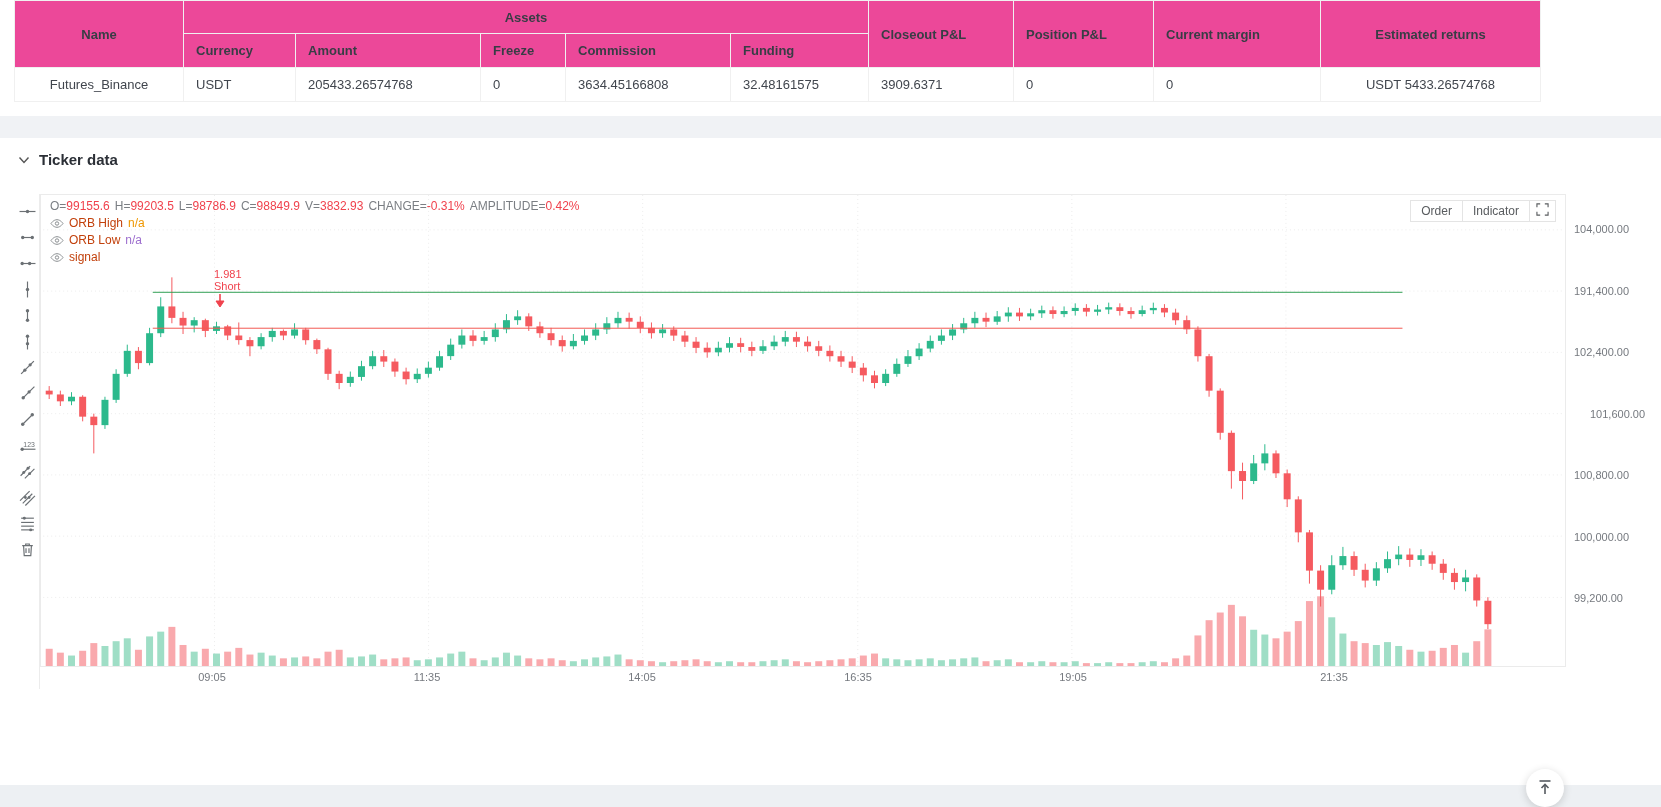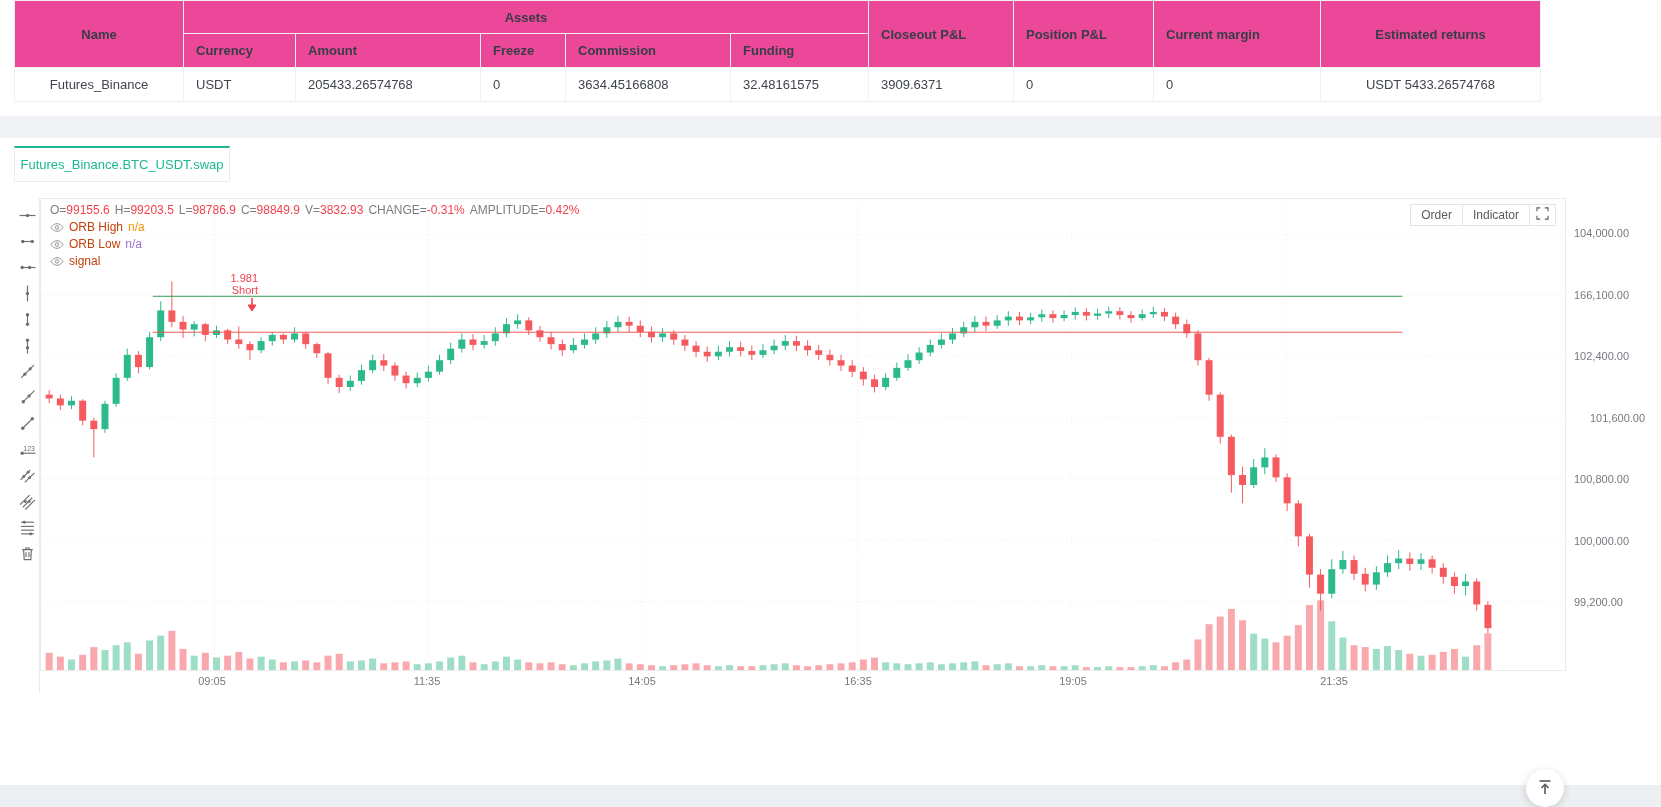--- a/index.html
+++ b/index.html
@@ -46,21 +46,21 @@
   .legend { position:absolute; left:10px; top:4px; font-size:12px; line-height:17px; }
   .lrow { display:flex; align-items:center; gap:5px; }
   .lk { color:#7a7e83; } .lv { color:#f0424d; }
   .ind-label { color:#c2410c; }
   .eye { display:inline-flex; cursor:pointer; }
   .eye svg { stroke:#8a8e91; fill:none; stroke-width:1; }
   .ctrl { position:absolute; top:6px; right:10px; display:flex; }
   .ctrl-btn { height:22px; padding:0 10px; background:#fff; border:1px solid #e4e4e4; color:#595c5f;
     font-size:12px; display:flex; align-items:center; cursor:pointer; }
   .ctrl-btn + .ctrl-btn { margin-left:-1px; }
-  .marker { position:absolute; width:44px; text-align:right; font-size:11px; line-height:12px;
+  .marker { position:absolute; width:44px; text-align:left; font-size:11px; line-height:12px;
     color:#f0424d; }
   .marker svg { stroke:#f0424d; fill:#f0424d; margin-top:1px; }
 
   .scroll-top { position:absolute; left:1526px; top:769px; width:38px; height:38px; border-radius:50%;
     background:#fff; border:none; box-shadow:0 2px 8px rgba(0,0,0,.16); display:flex; align-items:center;
     justify-content:center; cursor:pointer; z-index:5; }
   .scroll-top svg { stroke:#555a60; fill:none; stroke-width:1.6; }
   .footer-band { position:absolute; left:0; bottom:0; width:1661px; height:22px; background:#edf0f3; }
 </style>
 </head>
@@ -109,24 +109,29 @@
       <td class="l">0</td>
       <td class="c">USDT 5433.26574768</td>
     </tr>
   </tbody>
     </table>
 </div>
 
 <div class="band"></div>
 
 <div>
-
-  <div class="tab-row">
-    <div class="ticker-tab">Futures_Binance.BTC_USDT.swap</div>
+  <div class="sec-header">
+    <span class="chev">
+      <svg width="12" height="10" viewBox="0 0 12 10">
+          <polyline points="1.5,2.5 6,7.5 10.5,2.5" fill="none" stroke="#555" stroke-width="1.4"></polyline>
+        </svg>
+    </span>
+    <span class="sec-title">Ticker data</span>
   </div>
+
 
   <div class="chart-wrap">
     <div class="tools" id="tools">
         <div class="tool">
           <svg width="17" height="17" viewBox="0 0 16 16">
             <line x1="0.5" y1="8" x2="15.5" y2="8"></line>
             <circle class="dot" cx="8" cy="8" r="1.6"></circle>
           </svg>
         </div>
         <div class="tool">
@@ -704,21 +709,21 @@
           <div class="t-label" style="left: 365px;">11:35</div>
           <div class="t-label" style="left: 580px;">14:05</div>
           <div class="t-label" style="left: 796px;">16:35</div>
           <div class="t-label" style="left: 1011px;">19:05</div>
           <div class="t-label" style="left: 1272px;">21:35</div>
         </div>
     </div>
 
     <div class="gutter" id="gutter">
         <div class="p-label" style="top: 29px;">104,000.00</div>
-        <div class="p-label" style="top: 90.52px;">166,100.00</div>
+        <div class="p-label" style="top: 90.52px;">191,400.00</div>
         <div class="p-label" style="top: 152.04px;">102,400.00</div>
         <div class="p-label" style="top: 213.56px; margin-left: 16px;">101,600.00</div>
         <div class="p-label" style="top: 275.08px;">100,800.00</div>
         <div class="p-label" style="top: 336.6px;">100,000.00</div>
         <div class="p-label" style="top: 398.12px;">99,200.00</div>
       </div>
   </div>
 </div>
 
 <button class="scroll-top">

